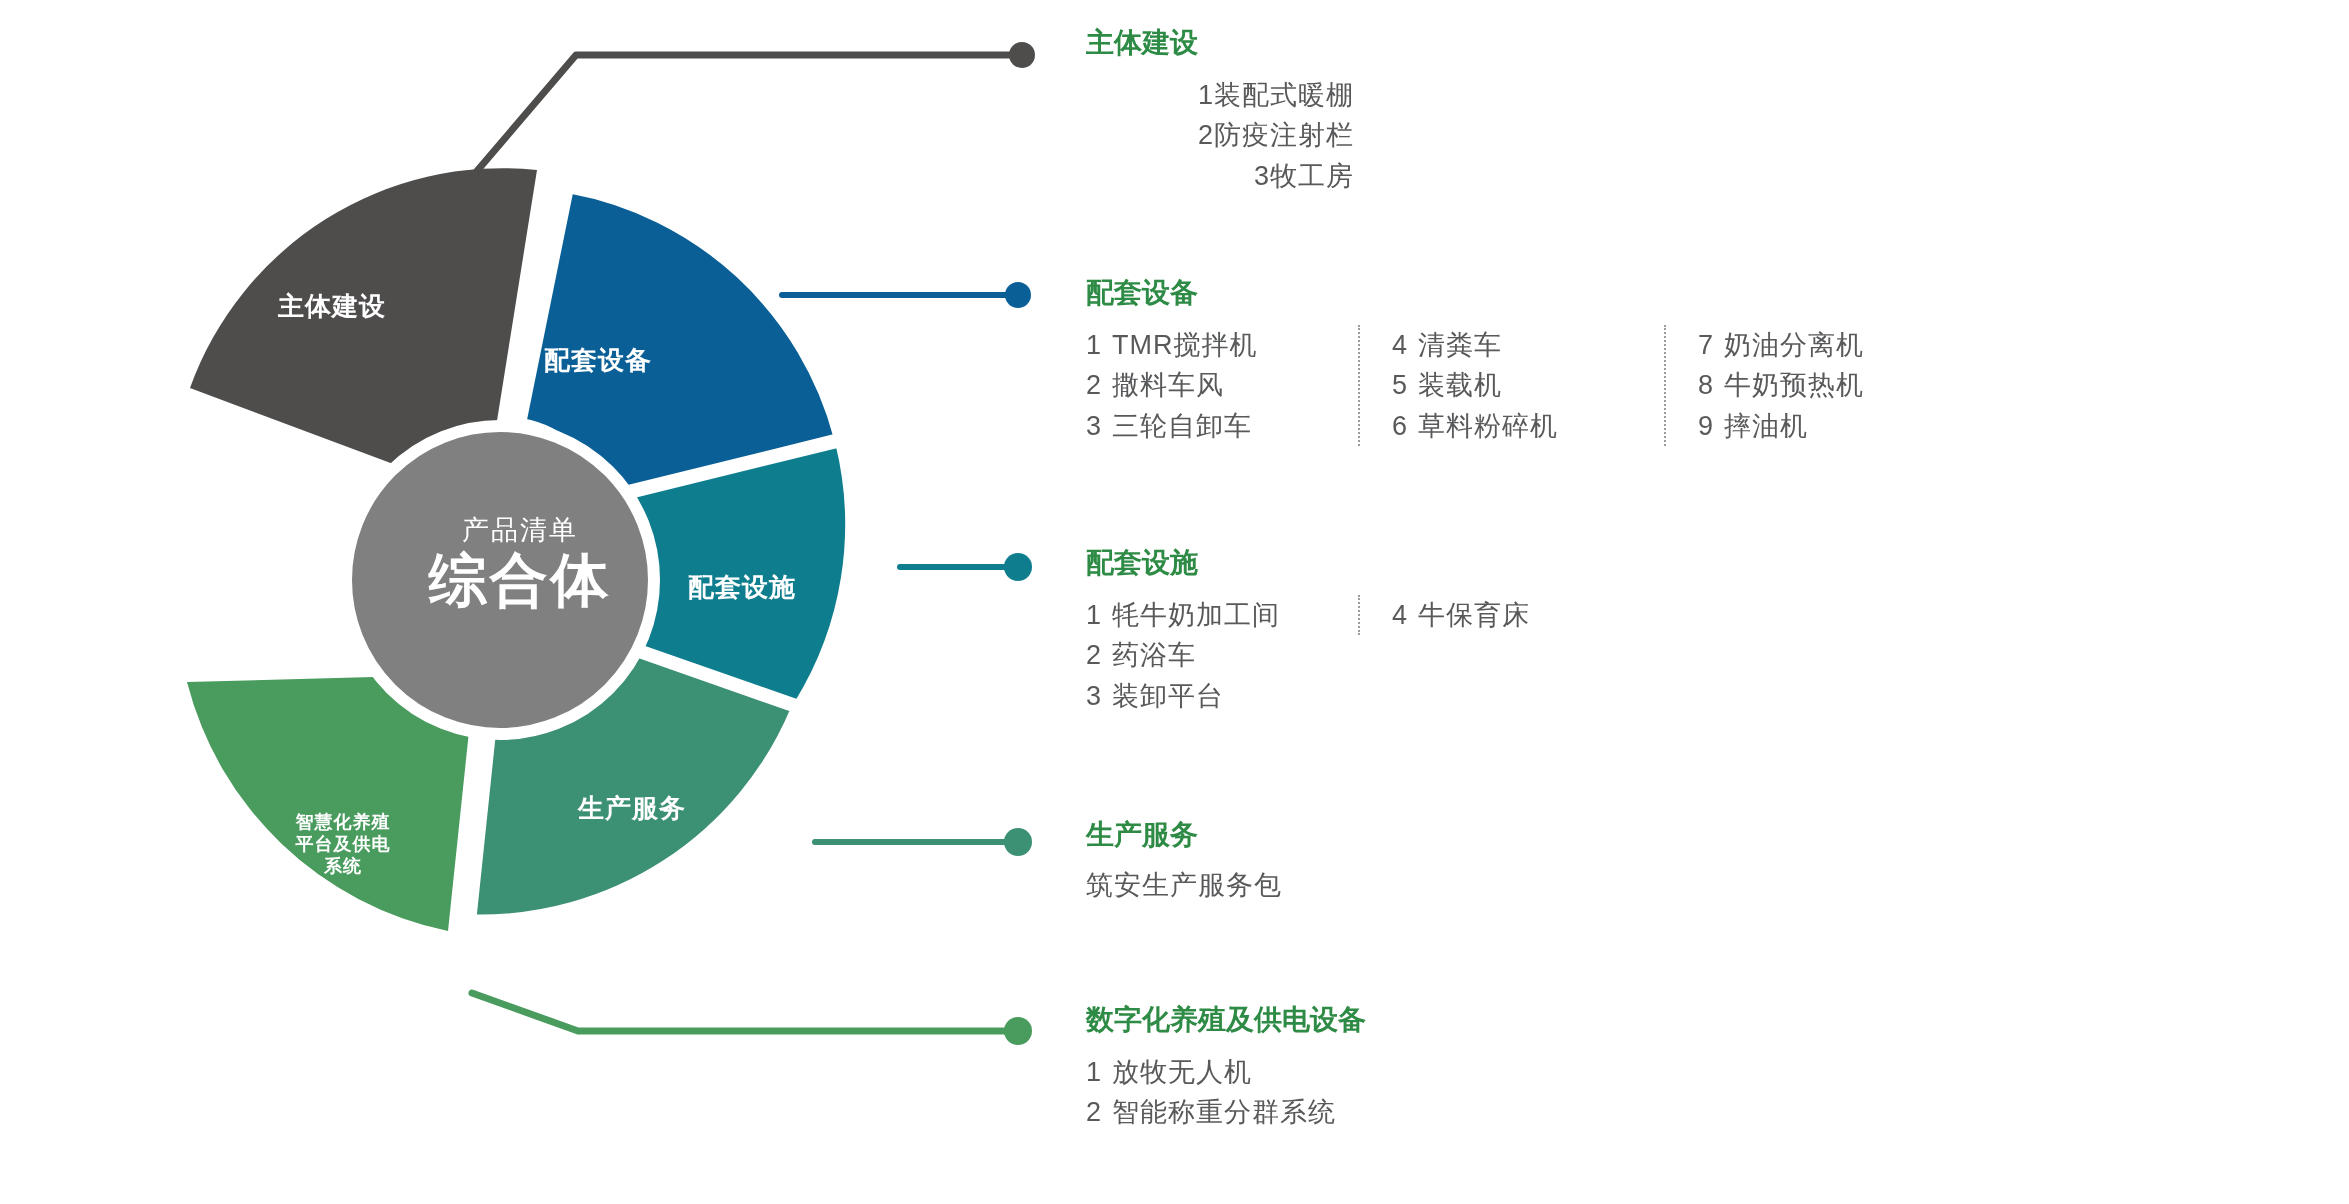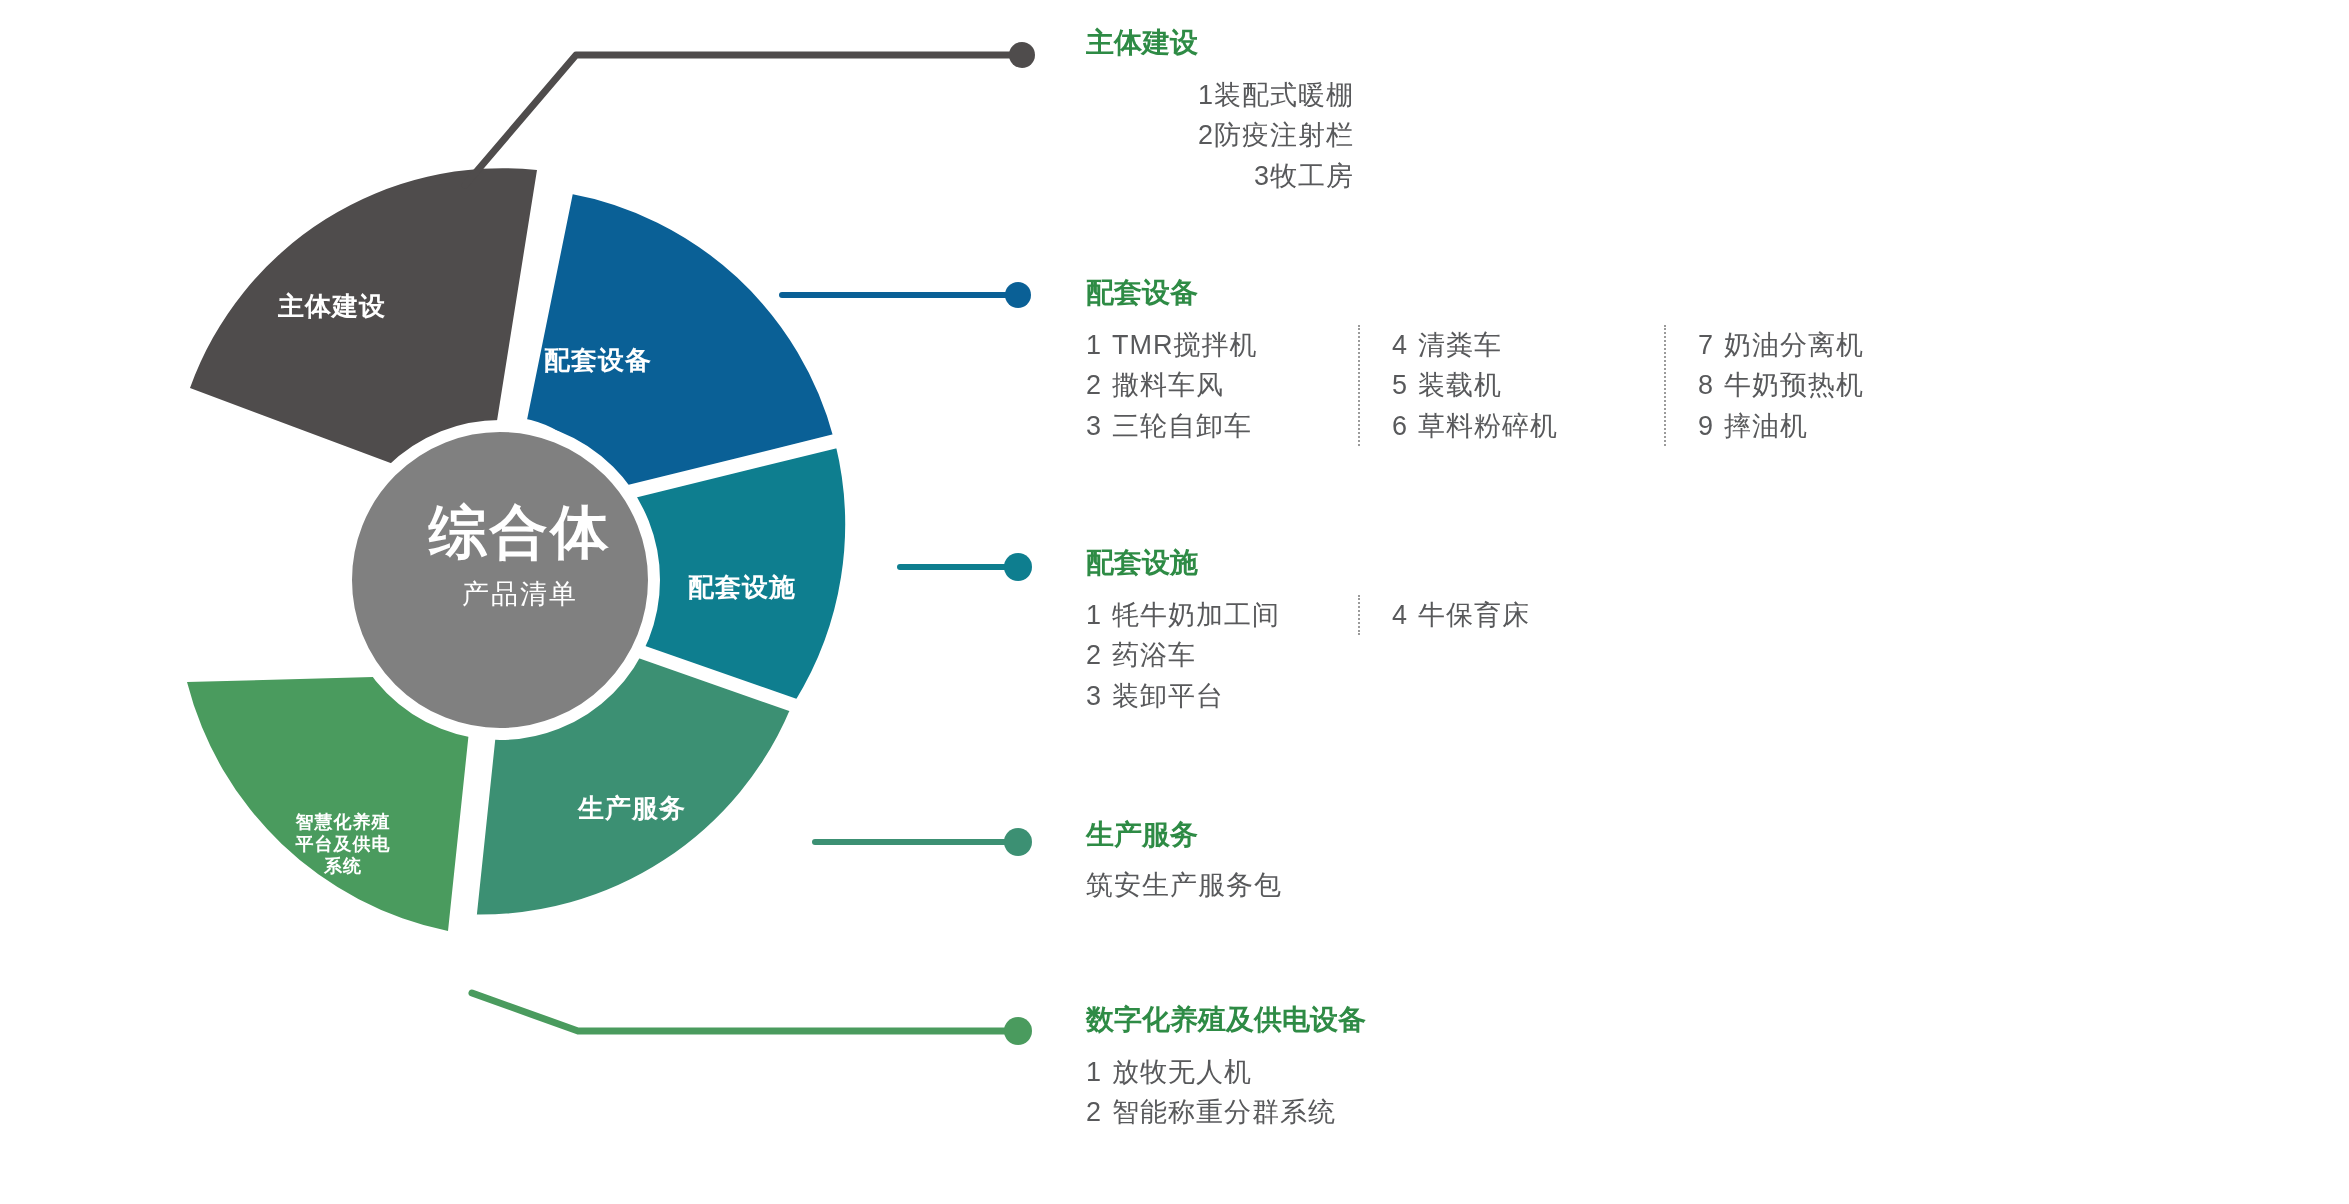--- a/index.html
+++ b/index.html
@@ -99,22 +99,22 @@
 
     <div class="wedge-label" id="lbl0" style="white-space: pre-line;">主体建设</div>
     <div class="wedge-label" id="lbl1" style="white-space: pre-line;">配套设备</div>
     <div class="wedge-label" id="lbl2" style="white-space: pre-line;">配套设施</div>
     <div class="wedge-label" id="lbl3" style="white-space: pre-line;">生产服务</div>
     <div class="wedge-label" id="lbl4" style="white-space: pre-line;">智慧化养殖
 平台及供电
 系统</div>
 
     <div id="hubText">
+      <div id="hubSub">产品清单</div>
       <div id="hubTitle">综合体</div>
-      <div id="hubSub">产品清单</div>
     </div>
   </div>
 
   <div class="section" id="sec0">
     <div class="sec-title" style="color: rgb(46, 139, 69);">主体建设</div>
     <div class="cols">
       <div class="col">
         <div class="item"><span class="num">1</span><span>装配式暖棚</span></div>
         <div class="item"><span class="num">2</span><span>防疫注射栏</span></div>
         <div class="item"><span class="num">3</span><span>牧工房</span></div>

